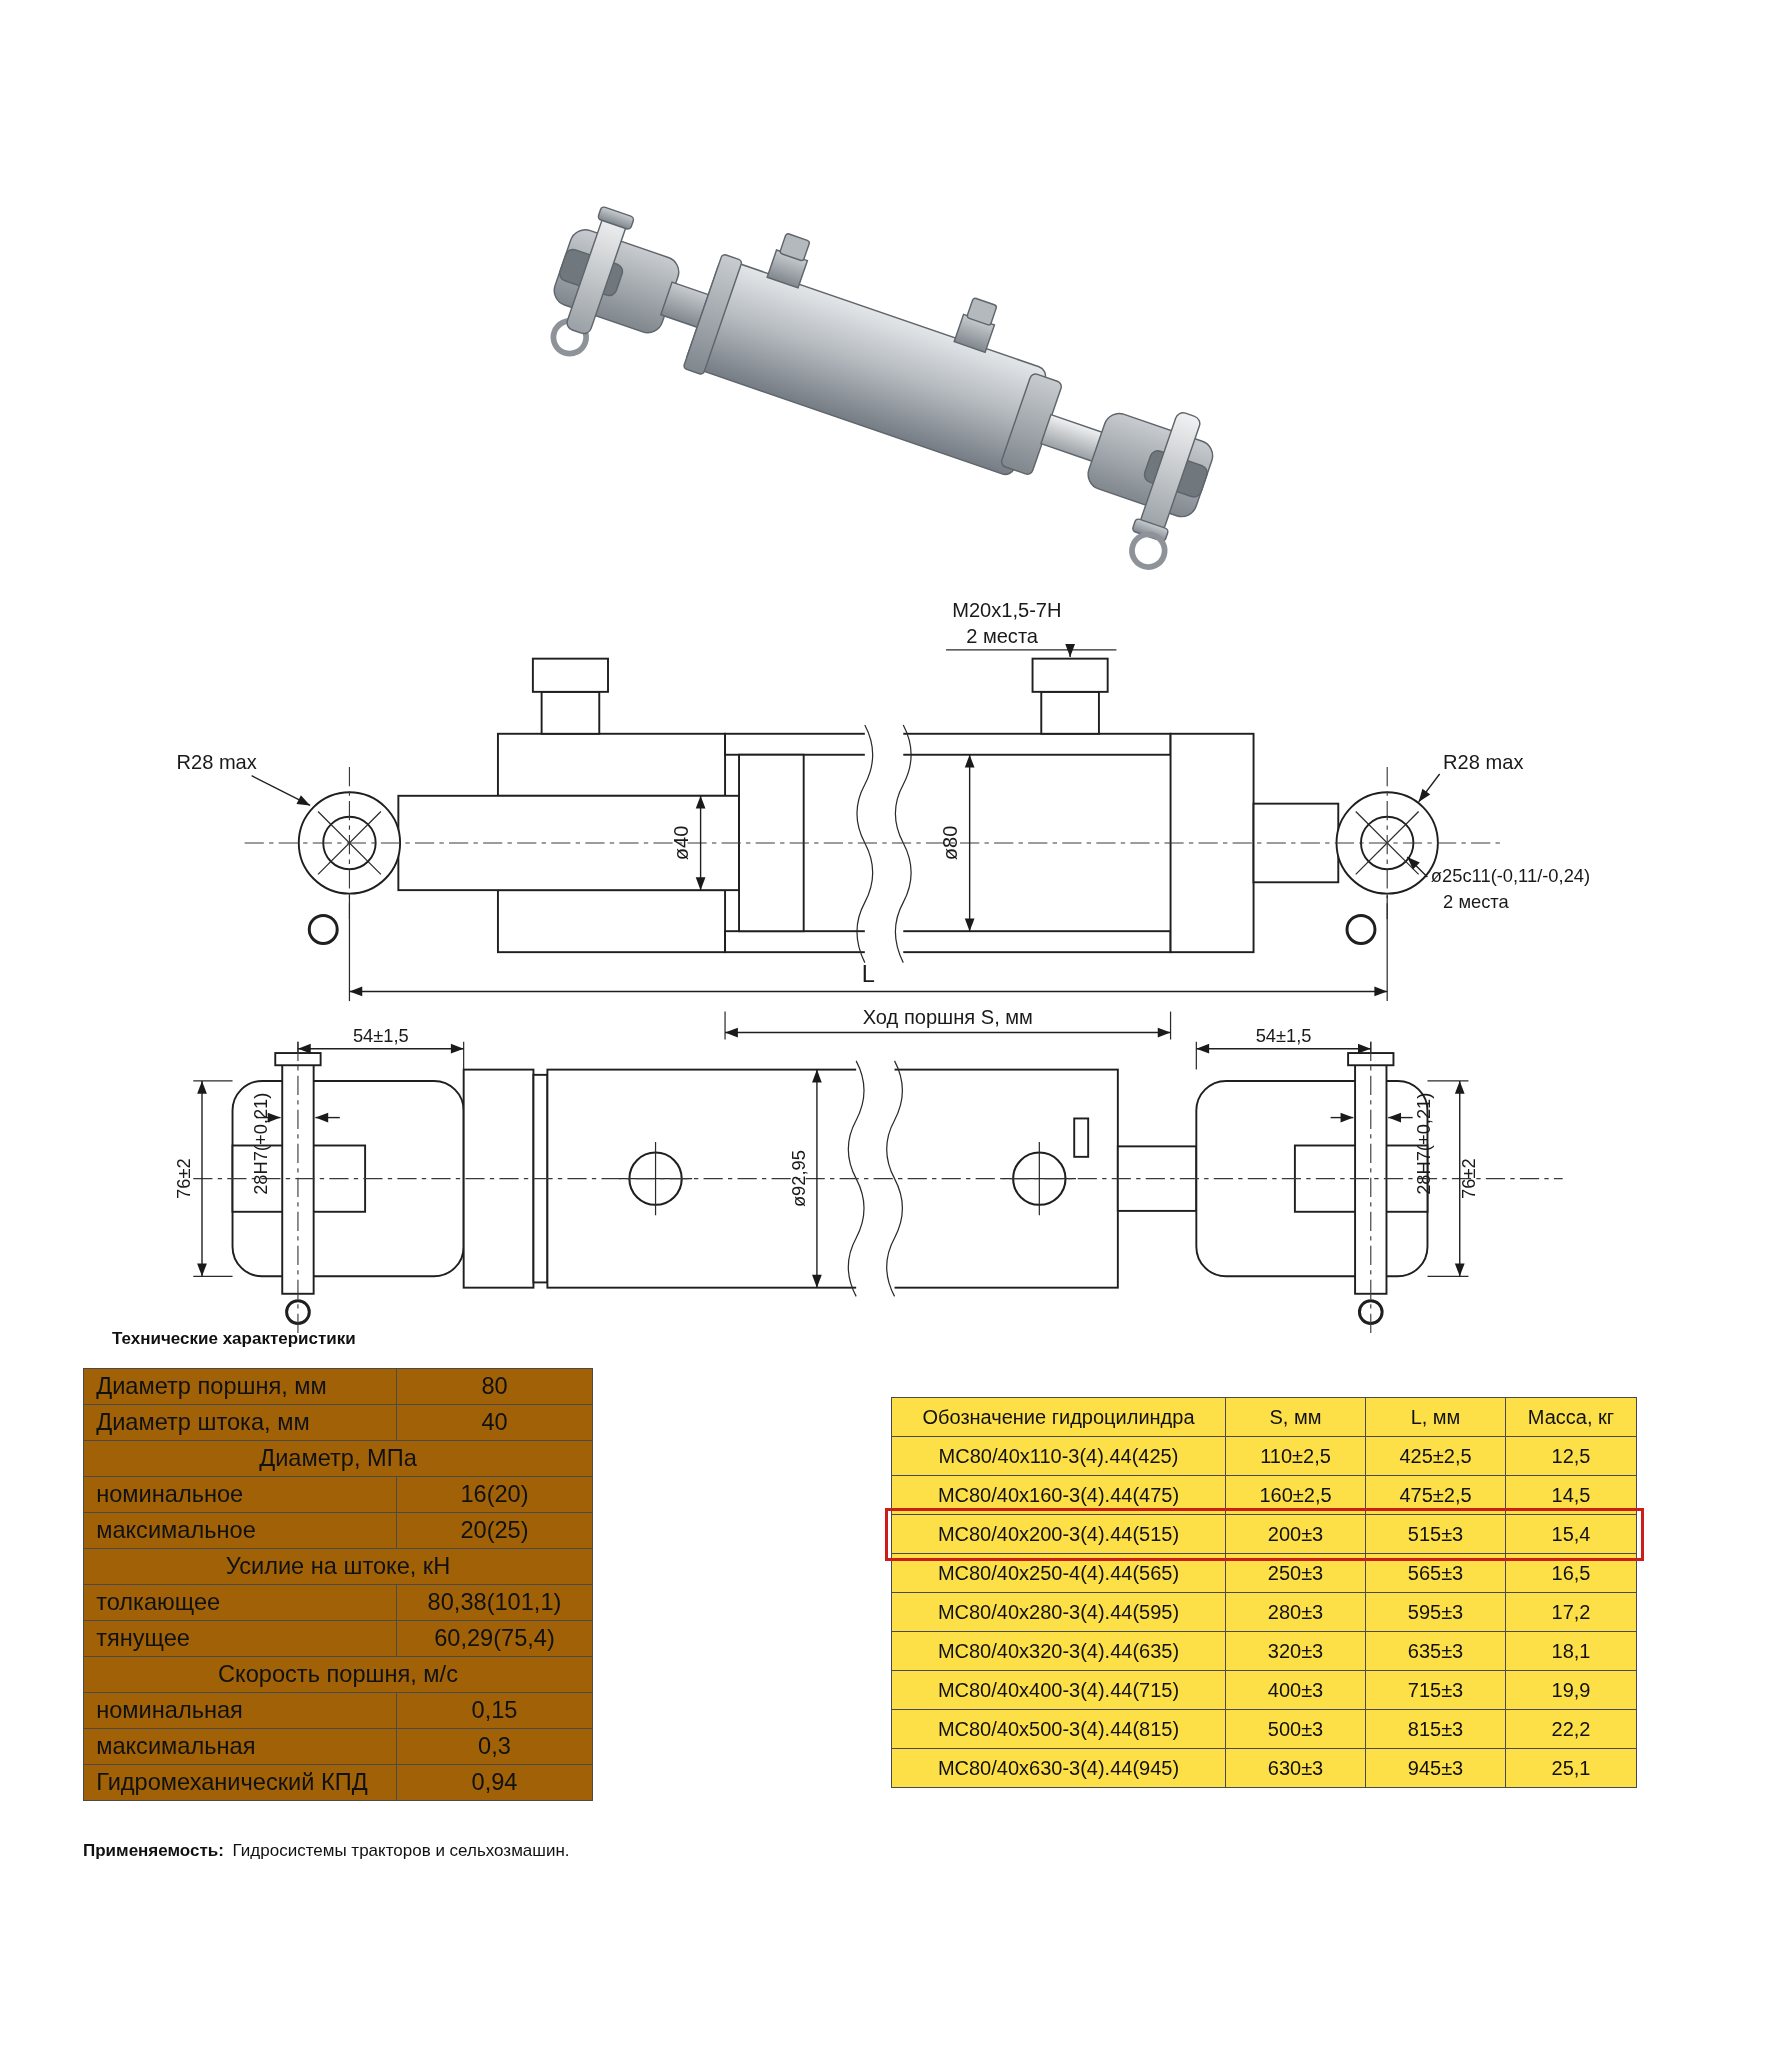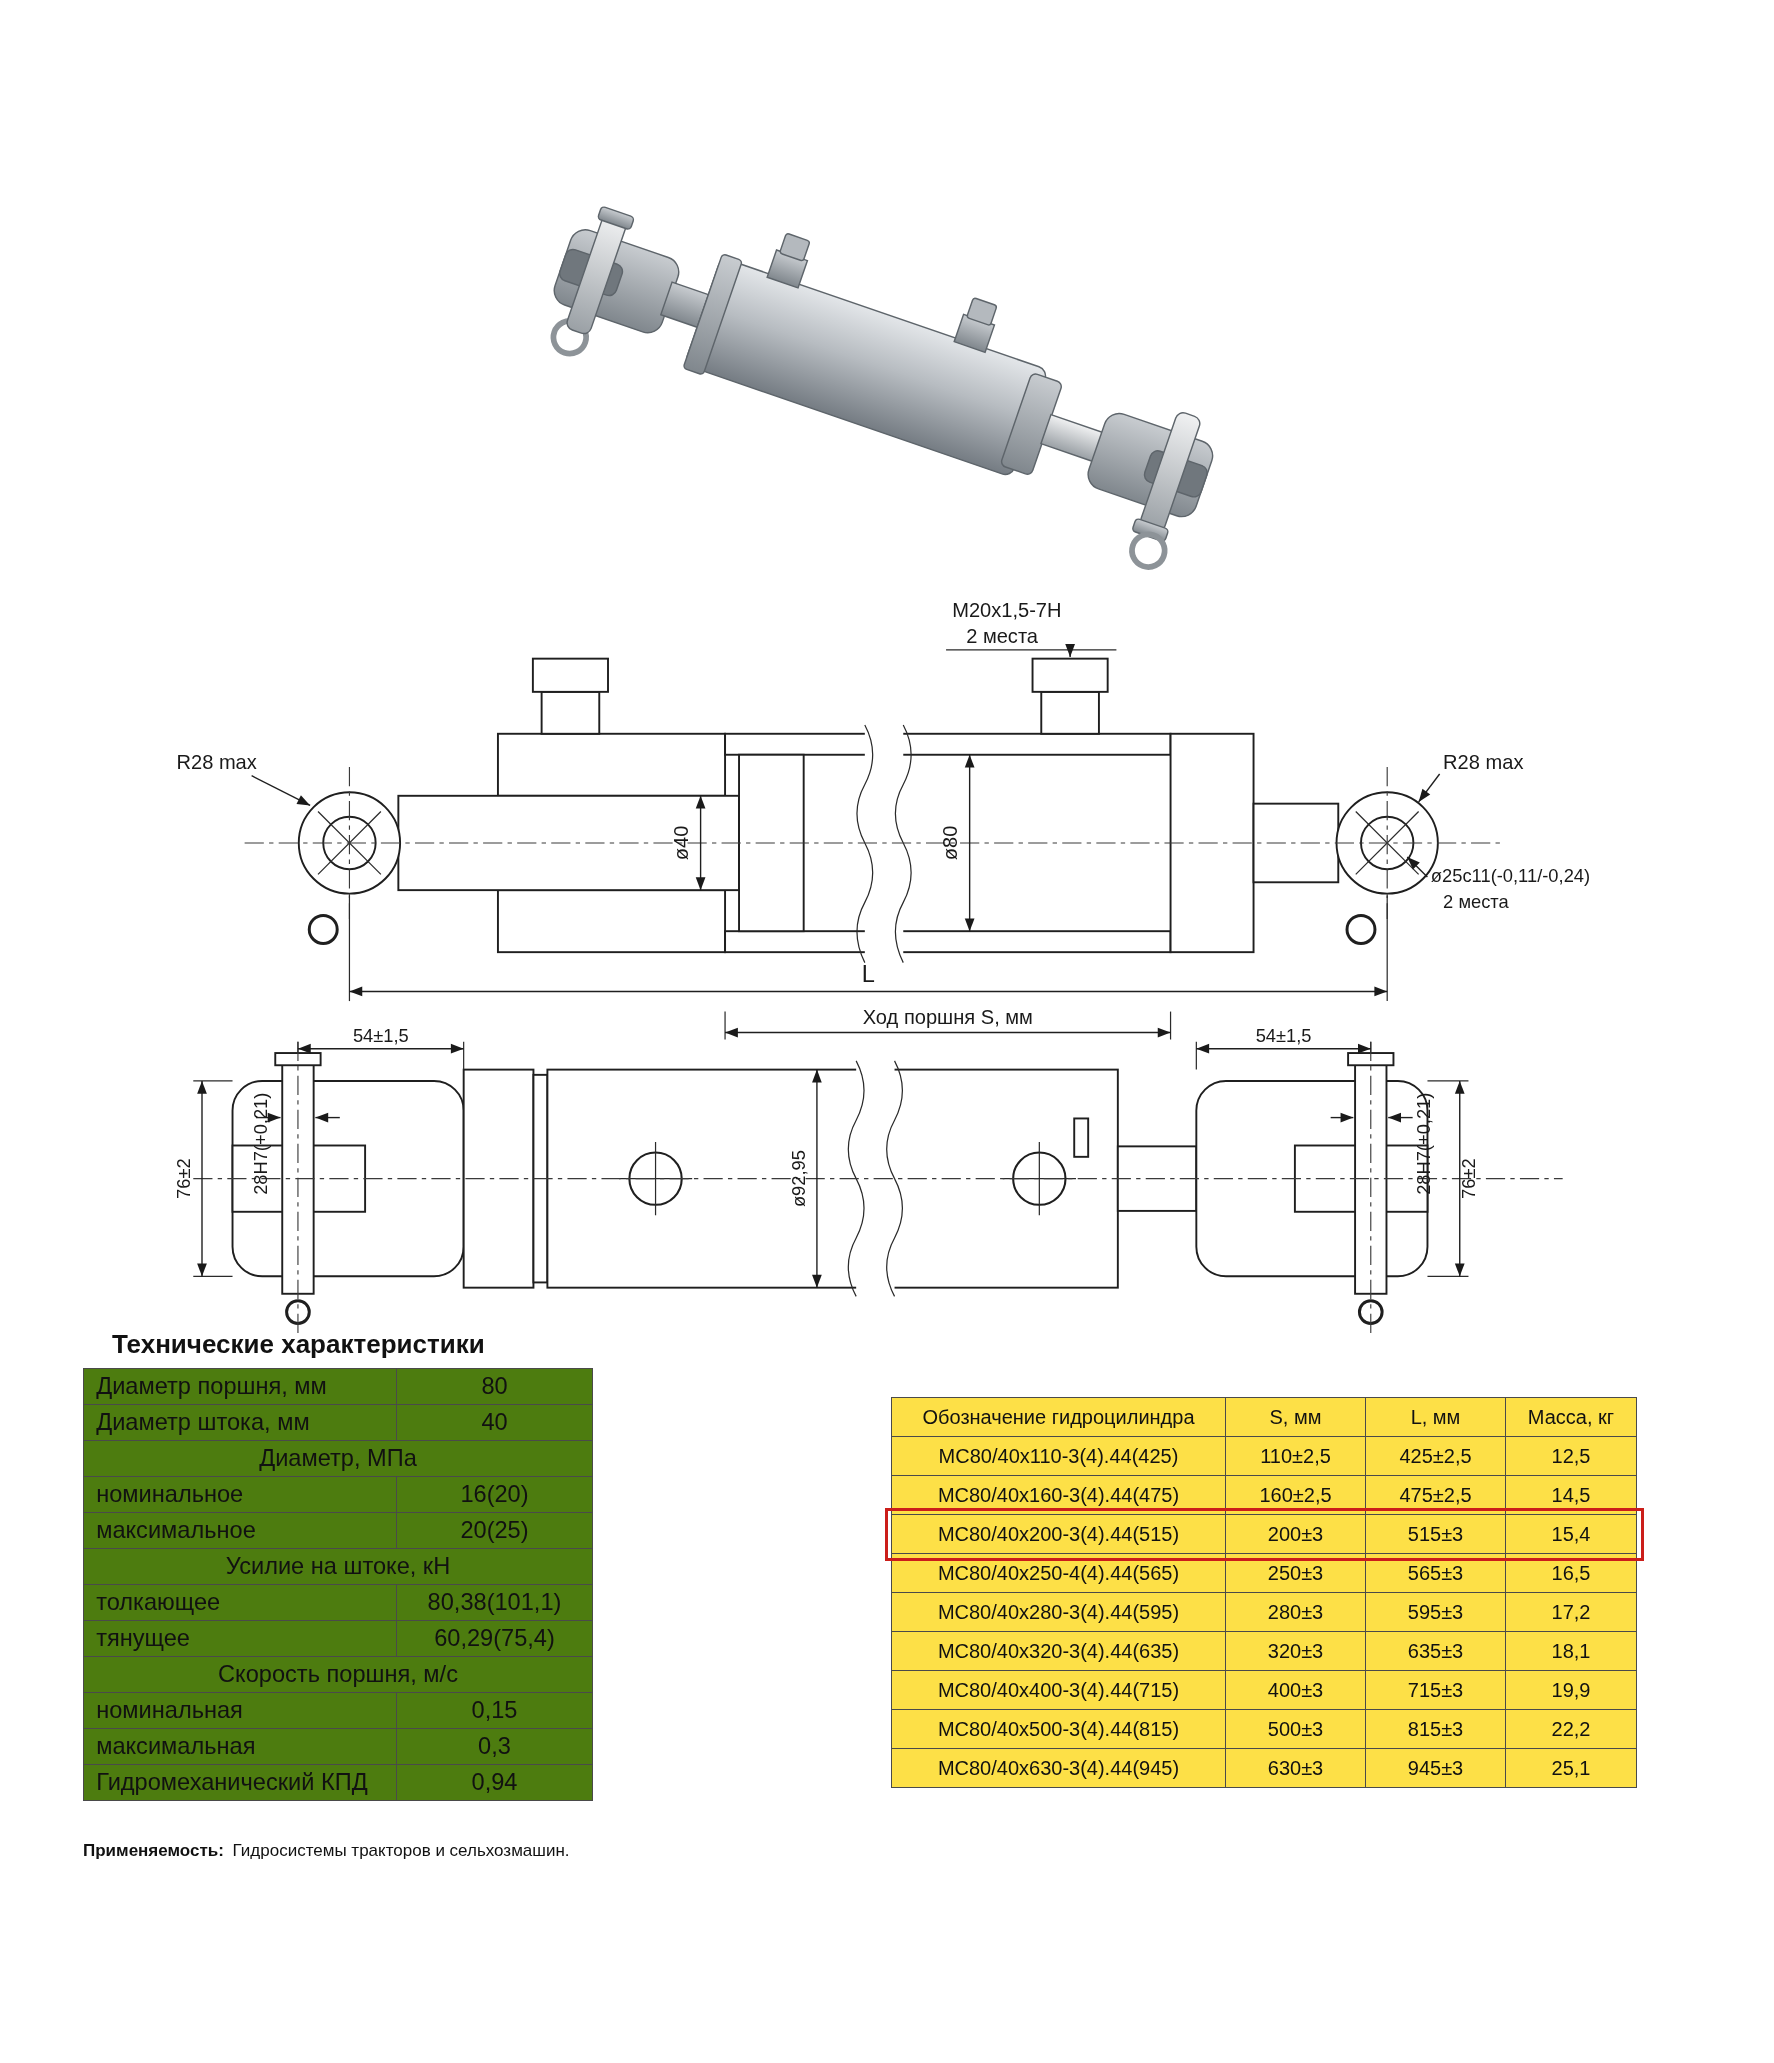--- a/index.html
+++ b/index.html
@@ -14,22 +14,22 @@
   .nofill { fill:none; stroke:#1f1f1f; stroke-width:2.4; }
   .thin { fill:none; stroke:#2a2a2a; stroke-width:1.4; }
   .cl   { fill:none; stroke:#3a3a3a; stroke-width:1.3; stroke-dasharray:22 6 5 6; }
   .dim  { fill:none; stroke:#1f1f1f; stroke-width:1.6; }
   .ring { fill:none; stroke:#1f1f1f; stroke-width:3.4; }
   .t    { font-size:23px; }
   .ts   { font-size:21px; }
   .tl   { font-size:27px; }
 
   
-  .tech-title { font-size:26px; font-weight:bold; }
-  .tech-table { border-collapse:collapse; font-size:23.6px; background:#4d7c0f; }
+  .tech-title { font-size:17px; font-weight:bold; }
+  .tech-table { border-collapse:collapse; font-size:23.6px; background:#a16207; }
   .tech-table td { border:1.4px solid #4a4a4a; height:36px; padding:1.7px 12.2px; white-space:nowrap; }
   .tech-table td.lab { width:313px; text-align:left; }
   .tech-table td.val { width:196px; text-align:center; }
   .tech-table td.sec { text-align:center; }
 
   
   .model-table { border-collapse:collapse; font-size:20px; text-align:center; background:#fde047; }
   .model-table th, .model-table td { border:1.4px solid #4a4a4a; height:39px; padding:1.7px 8.7px; font-weight:normal; white-space:nowrap; }
   .model-table .c-name { width:334px; }
   .model-table .c-s { width:140px;text-align:center; }

